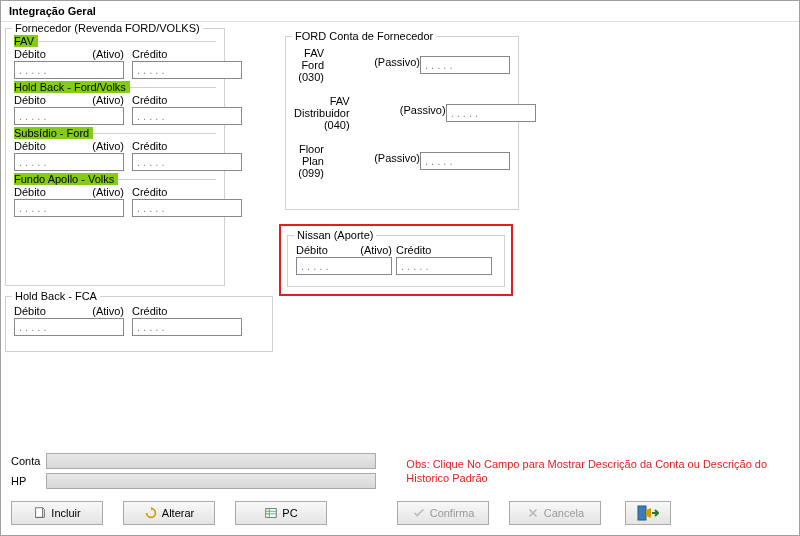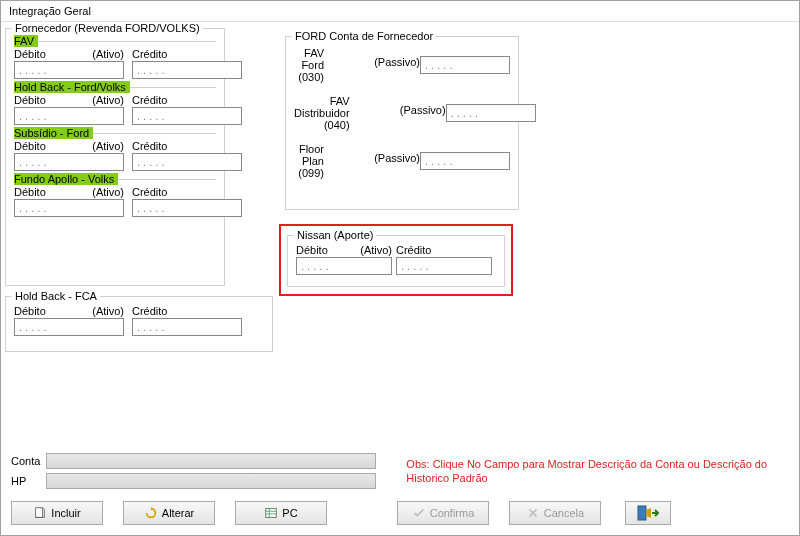--- a/index.html
+++ b/index.html
@@ -17,20 +17,21 @@
   border: 1px solid #a0a0a0;
   background: #fff;
   display: flex;
   flex-direction: column;
 }
 .titlebar {
   background: #fff;
   padding: 4px 8px;
   font-size: 11px;
   border-bottom: 1px solid #e0e0e0;
+  font-weight: bold;
 }
 .tabs {
   display: flex;
   background: #f0f0f0;
   border-bottom: 1px solid #ccc;
   padding: 2px 4px 0 4px;
 }
 .tab {
   padding: 4px 10px;
   font-size: 11px;

